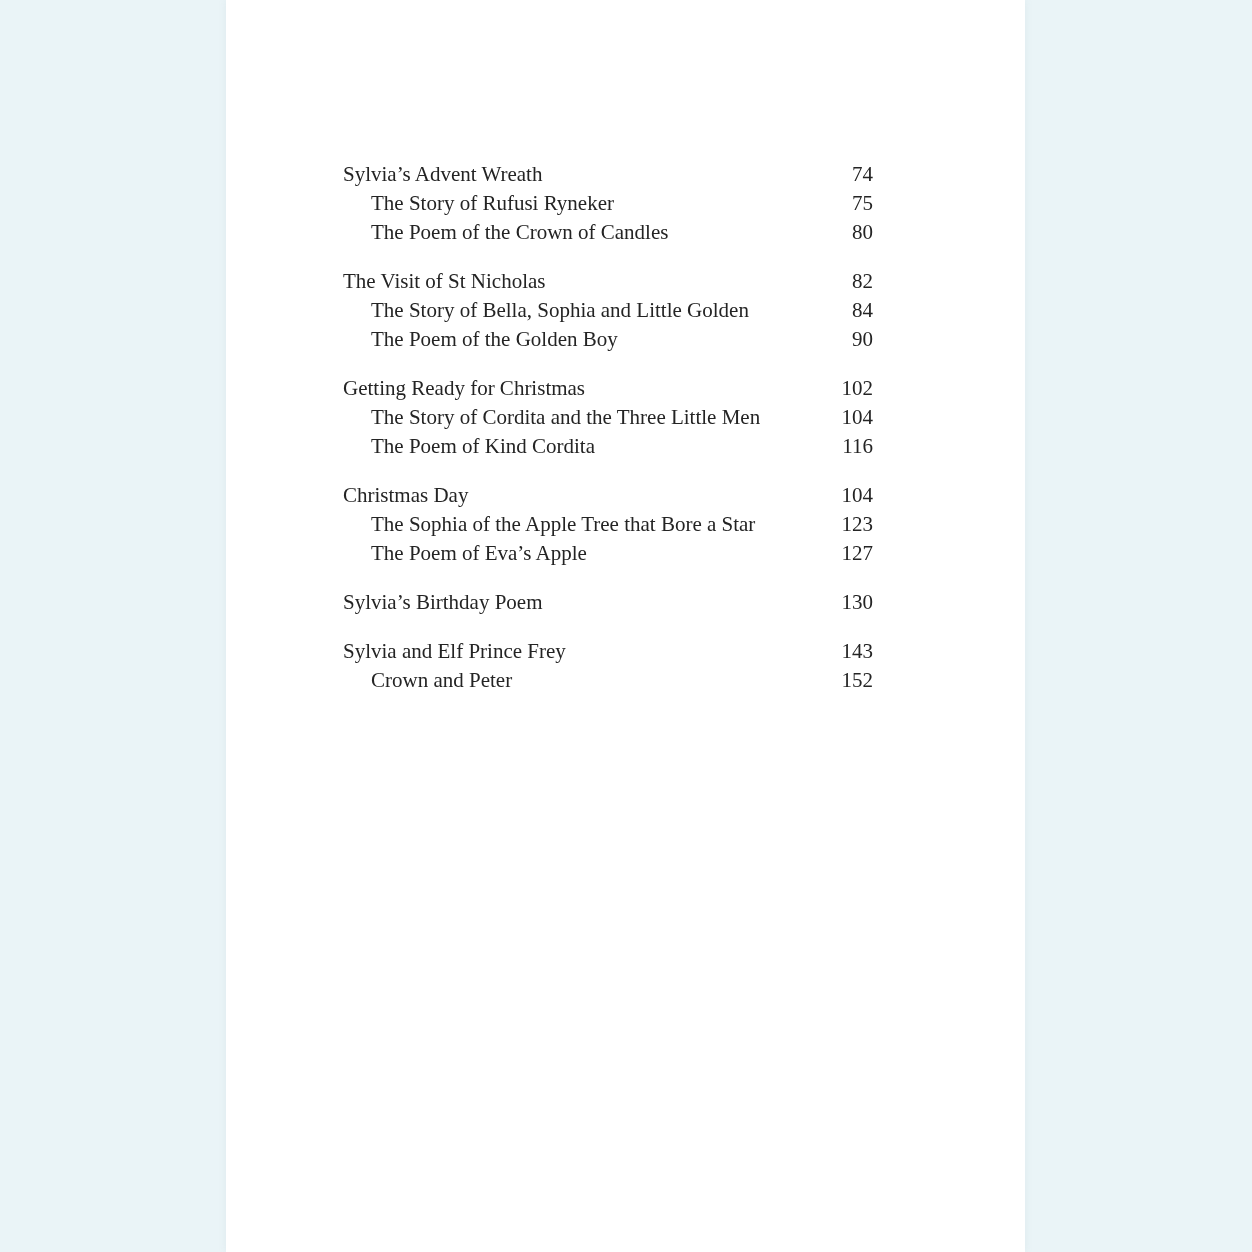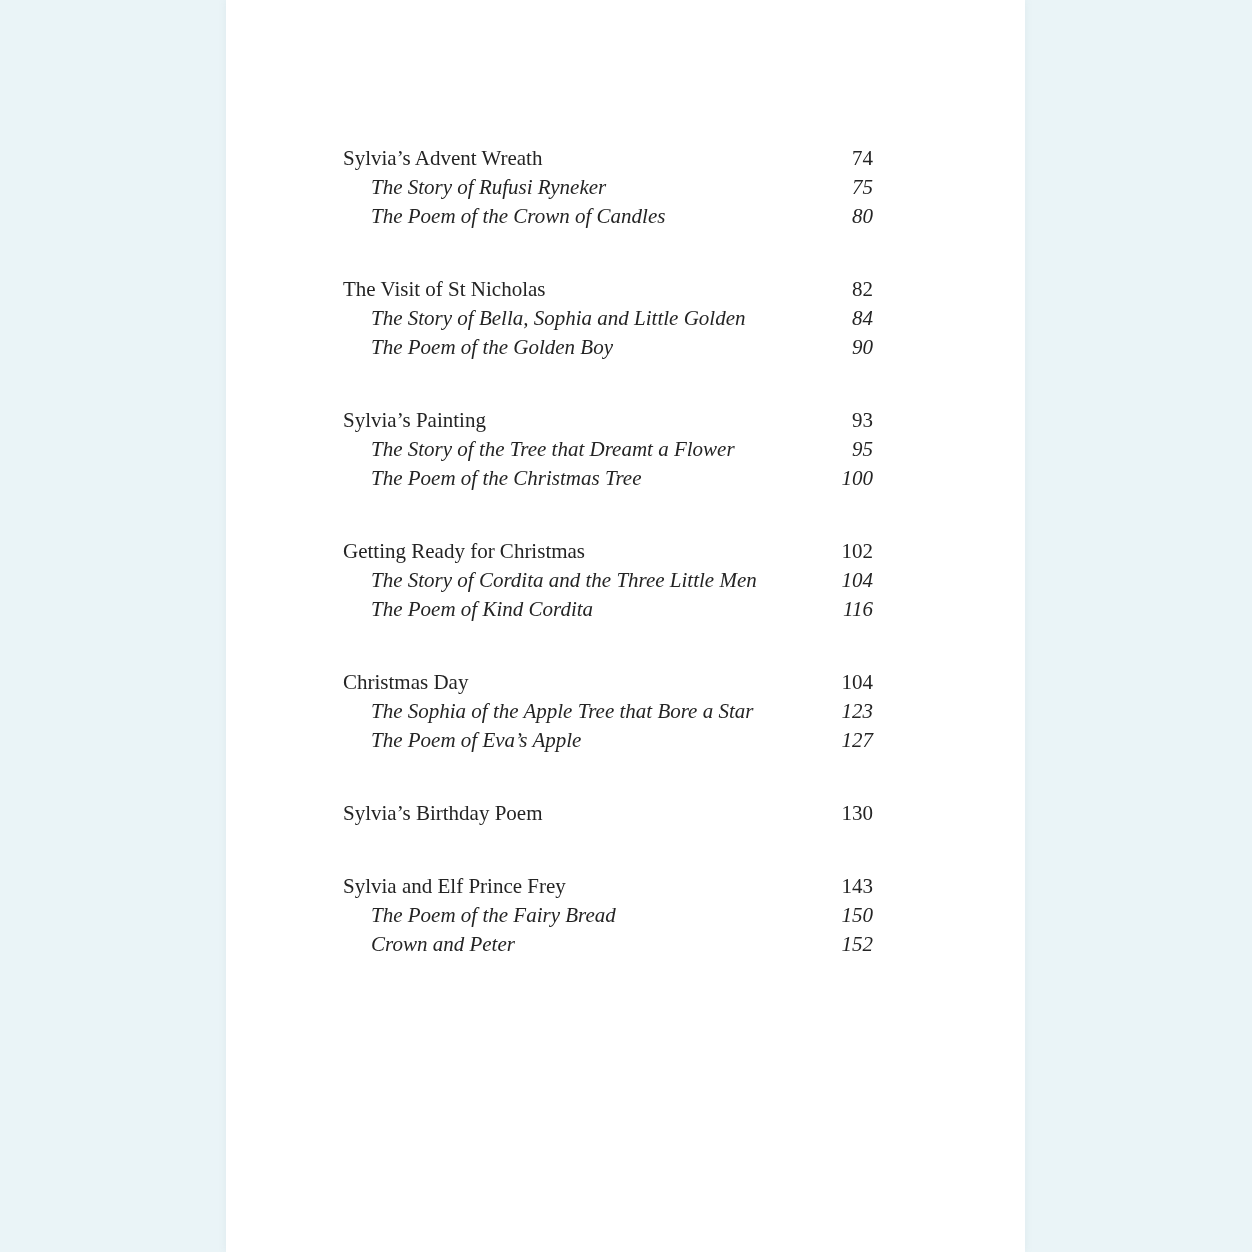--- a/index.html
+++ b/index.html
@@ -19,43 +19,42 @@
     left: 226px;
     top: 0;
     width: 799px;
     height: 1252px;
     background: #ffffff;
     box-shadow: 0 0 8px rgba(120, 150, 160, 0.10);
   }
   .toc {
     position: absolute;
     left: 117px;
-    top: 144px;
+    top: 160px;
     width: 530px;
   }
   .toc-section + .toc-section {
-    margin-top: 44px;
+    margin-top: 20px;
   }
   .toc-row {
     display: flex;
     justify-content: space-between;
     align-items: baseline;
     line-height: 29px;
     font-size: 21px;
   }
   .toc-row .title {
     white-space: nowrap;
   }
   .toc-row .pagenum {
     white-space: nowrap;
     text-align: right;
   }
   .toc-row.sub {
     padding-left: 28px;
-    font-style: italic;
   }
 </style>
 </head>
 <body style="background: rgb(234, 244, 247); color: rgb(36, 36, 36);">
 
 <div class="backdrop">
   <div class="paper" style="background: rgb(255, 255, 255);">
     <div class="toc">
   <div class="toc-section">
     <div class="toc-row main">
@@ -86,37 +85,20 @@
     <span class="pagenum">84</span>
   </div>
 
   <div class="toc-row sub">
     <span class="title">The Poem of the Golden Boy</span>
     <span class="pagenum">90</span>
   </div>
 </div>
   </div>
 
-  <div class="toc-section">
-    <div class="toc-row main">
-      <span class="title">Sylvia’s Painting</span>
-      <span class="pagenum">93</span>
-    </div>
-    <div>
-  <div class="toc-row sub">
-    <span class="title">The Story of the Tree that Dreamt a Flower</span>
-    <span class="pagenum">95</span>
-  </div>
-
-  <div class="toc-row sub">
-    <span class="title">The Poem of the Christmas Tree</span>
-    <span class="pagenum">100</span>
-  </div>
-</div>
-  </div>
 
   <div class="toc-section">
     <div class="toc-row main">
       <span class="title">Getting Ready for Christmas</span>
       <span class="pagenum">102</span>
     </div>
     <div>
   <div class="toc-row sub">
     <span class="title">The Story of Cordita and the Three Little Men</span>
     <span class="pagenum">104</span>
@@ -155,24 +137,20 @@
     <div></div>
   </div>
 
 
   <div class="toc-section">
     <div class="toc-row main">
       <span class="title">Sylvia and Elf Prince Frey</span>
       <span class="pagenum">143</span>
     </div>
     <div>
-  <div class="toc-row sub">
-    <span class="title">The Poem of the Fairy Bread</span>
-    <span class="pagenum">150</span>
-  </div>
 
   <div class="toc-row sub">
     <span class="title">Crown and Peter</span>
     <span class="pagenum">152</span>
   </div>
 </div>
   </div>
 </div>
   </div>
 </div>

